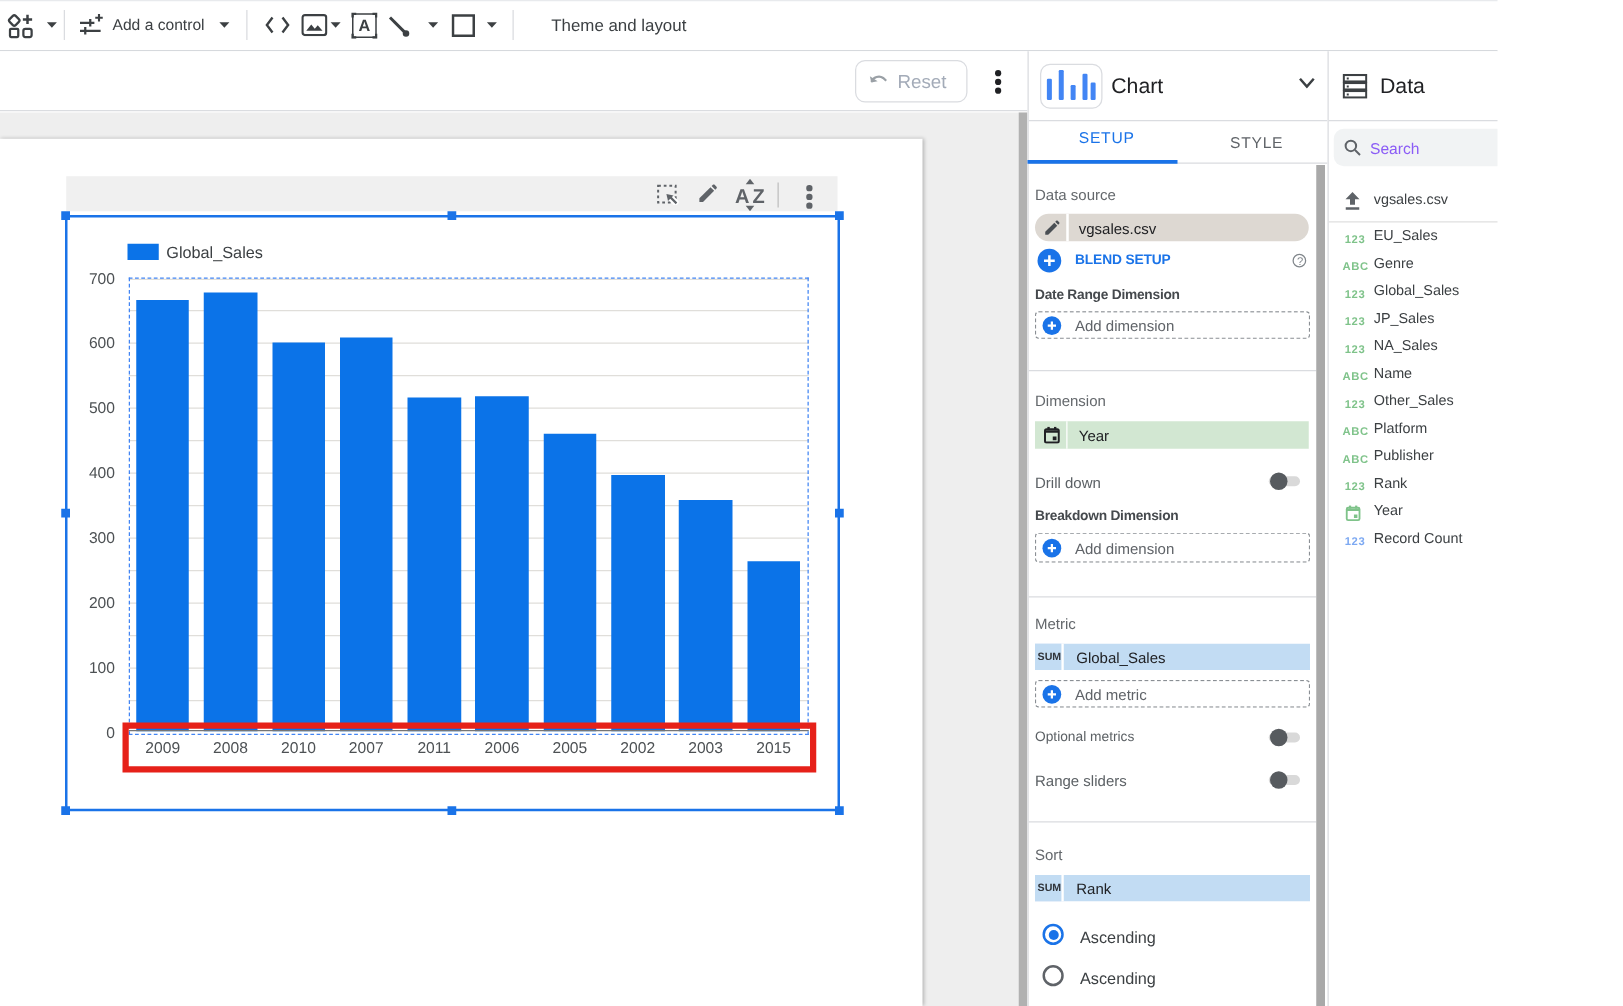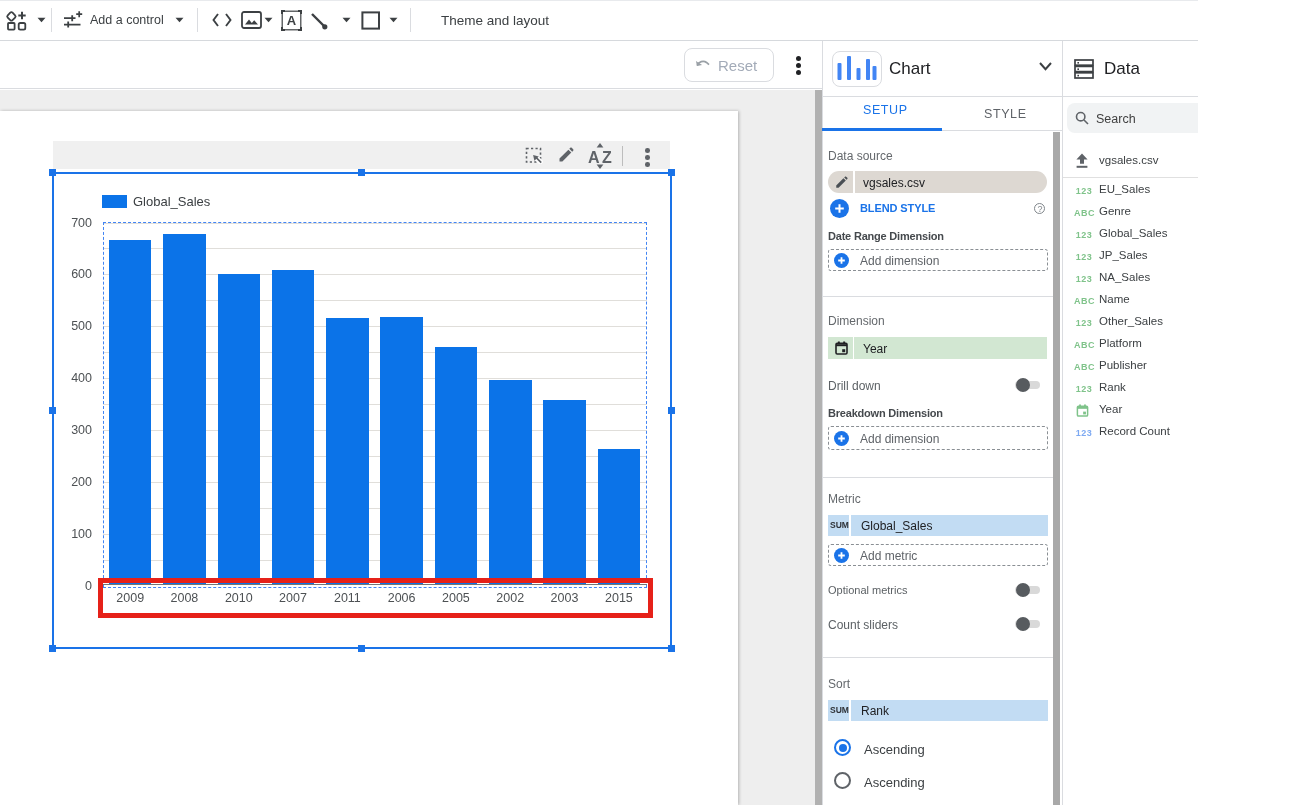--- a/index.html
+++ b/index.html
@@ -230,21 +230,21 @@
     <svg class="abs" style="left:835px;top:176px;" width="13" height="13" viewBox="0 0 16 16">
       <path d="M1.5 11.6 L1.5 14.5 L4.4 14.5 L13.3 5.6 L10.4 2.7 Z" fill="#4a4f54"></path>
       <path d="M11.3 1.8 L14.2 4.7 L15.2 3.7 C15.6 3.3 15.6 2.7 15.2 2.3 L13.7 0.8 C13.3 0.4 12.7 0.4 12.3 0.8 Z" fill="#4a4f54"></path>
     </svg>
     <div class="abs" style="left:863px;top:176px;font-size:12px;color:#202124;">vgsales.csv</div>
 
     <div class="abs" style="left:830px;top:199px;width:19px;height:19px;border-radius:50%;background:#1a73e8;"></div>
     <svg class="abs" style="left:830px;top:199px;" width="19" height="19" viewBox="0 0 19 19">
         <path d="M9.5 5.2v8.6M5.2 9.5h8.6" stroke="#fff" stroke-width="2"></path>
       </svg>
-    <div class="abs" style="left:860px;top:202px;font-size:11px;font-weight:bold;color:#1a73e8;letter-spacing:-0.1px;">BLEND STYLE</div>
+    <div class="abs" style="left:860px;top:202px;font-size:11px;font-weight:bold;color:#1a73e8;letter-spacing:-0.1px;">BLEND SETUP</div>
     <div class="abs" style="left:1034px;top:203px;width:11px;height:11px;border:1.3px solid #80868b;border-radius:50%;"></div>
     <div class="abs" style="left:1037.5px;top:204px;font-size:9px;color:#80868b;">?</div>
 
     <div class="abs" style="left:828px;top:230px;font-size:11px;font-weight:bold;color:#45494d;letter-spacing:-0.2px;">Date Range Dimension</div>
     <div class="abs" style="left:828px;top:249px;width:220px;height:22px;border:1px dashed #8a8f94;border-radius:3px;"></div>
     <div class="abs" style="left:834px;top:252.5px;width:15px;height:15px;border-radius:50%;background:#1a73e8;"></div>
     <svg class="abs" style="left:834px;top:252.5px;" width="15" height="15" viewBox="0 0 15 15">
         <path d="M7.5 4.2v6.6M4.2 7.5h6.6" stroke="#fff" stroke-width="1.8"></path>
       </svg>
     <div class="abs" style="left:860px;top:253.5px;font-size:12px;color:#5f6368;">Add dimension</div>
@@ -284,21 +284,21 @@
     <div class="abs" style="left:828px;top:544px;width:220px;height:22px;border:1px dashed #8a8f94;border-radius:3px;"></div>
     <div class="abs" style="left:834px;top:547.5px;width:15px;height:15px;border-radius:50%;background:#1a73e8;"></div>
     <svg class="abs" style="left:834px;top:547.5px;" width="15" height="15" viewBox="0 0 15 15">
         <path d="M7.5 4.2v6.6M4.2 7.5h6.6" stroke="#fff" stroke-width="1.8"></path>
       </svg>
     <div class="abs" style="left:860px;top:548.5px;font-size:12px;color:#5f6368;">Add metric</div>
 
     <div class="abs" style="left:828px;top:584px;font-size:11px;color:#5c6165;">Optional metrics</div>
     <div class="abs" style="left:1015px;top:586px;width:25px;height:8px;border-radius:4px;background:#d9d9d9;"></div>
     <div class="abs" style="left:1015.5px;top:583px;width:14px;height:14px;border-radius:50%;background:#575b5f;"></div>
-    <div class="abs" style="left:828px;top:618px;font-size:12px;color:#5c6165;">Count sliders</div>
+    <div class="abs" style="left:828px;top:618px;font-size:12px;color:#5c6165;">Range sliders</div>
     <div class="abs" style="left:1015px;top:620px;width:25px;height:8px;border-radius:4px;background:#d9d9d9;"></div>
     <div class="abs" style="left:1015.5px;top:617px;width:14px;height:14px;border-radius:50%;background:#575b5f;"></div>
     <div class="abs" style="left:823px;top:657px;width:230px;height:1px;background:#dadce0;"></div>
 
     <div class="abs" style="left:828px;top:677px;font-size:12px;color:#64686c;">Sort</div>
     <div class="abs" style="left:828px;top:700px;width:220px;height:21px;background:#c2dcf3;"></div>
     <div class="abs" style="left:849px;top:700px;width:1.5px;height:21px;background:#fff;"></div>
     <div class="abs" style="left:828px;top:700px;width:21px;height:21px;background:#c2dcf3;"></div>
     <div class="abs" style="left:830px;top:705px;width:19px;font-size:8.5px;font-weight:bold;color:#30343a;text-align:center;">SUM</div>
     <div class="abs" style="left:861px;top:704px;font-size:12px;color:#202124;">Rank</div>
@@ -324,21 +324,21 @@
       <rect x="3.4" y="15.8" width="1.6" height="1.6" fill="#3c4043"></rect>
     </svg>
     <div class="abs" style="left:1104px;top:59px;font-size:17px;color:#202124;">Data</div>
     <div class="abs" style="left:1063px;top:96px;width:235px;height:1px;background:#dadce0;"></div>
 
     <div class="abs" style="left:1067px;top:103px;width:229px;height:30px;background:#f1f3f4;border-radius:8px;"></div>
     <svg class="abs" style="left:1075px;top:111px;" width="14" height="14" viewBox="0 0 14 14" fill="none">
       <circle cx="5.7" cy="5.7" r="4.2" stroke="#5f6368" stroke-width="1.6"></circle>
       <path d="M9 9 L13 13" stroke="#5f6368" stroke-width="1.6"></path>
     </svg>
-    <div class="abs" style="left:1096px;top:111.5px;font-size:12.5px;color:#404040;text-align:center;">Search</div>
+    <div class="abs" style="left:1096px;top:111.5px;font-size:12.5px;color:#8b5cf6;text-align:center;">Search</div>
 
     <svg class="abs" style="left:1075px;top:153px;" width="14" height="15" viewBox="0 0 14 15">
       <path d="M7 0.5 L12.6 6.4 L9 6.4 L9 10.8 L5 10.8 L5 6.4 L1.4 6.4 Z" fill="#5f6368"></path>
       <rect x="1.6" y="12.8" width="10.8" height="2" fill="#5f6368"></rect>
     </svg>
     <div class="abs" style="left:1099px;top:154px;font-size:11.5px;color:#3c4043;">vgsales.csv</div>
     <div class="abs" style="left:1063px;top:177px;width:235px;height:1px;background:#e0e0e0;"></div>
     <div id="fields">
     <div class="abs" style="left:1074px;top:186.0px;width:20px;text-align:center;font-size:9px;font-weight:bold;color:#7fc38a;letter-spacing:0.5px;">123</div>
     <div class="abs" style="left:1099px;top:183.0px;font-size:11.5px;color:#3c4043;">EU_Sales</div>

